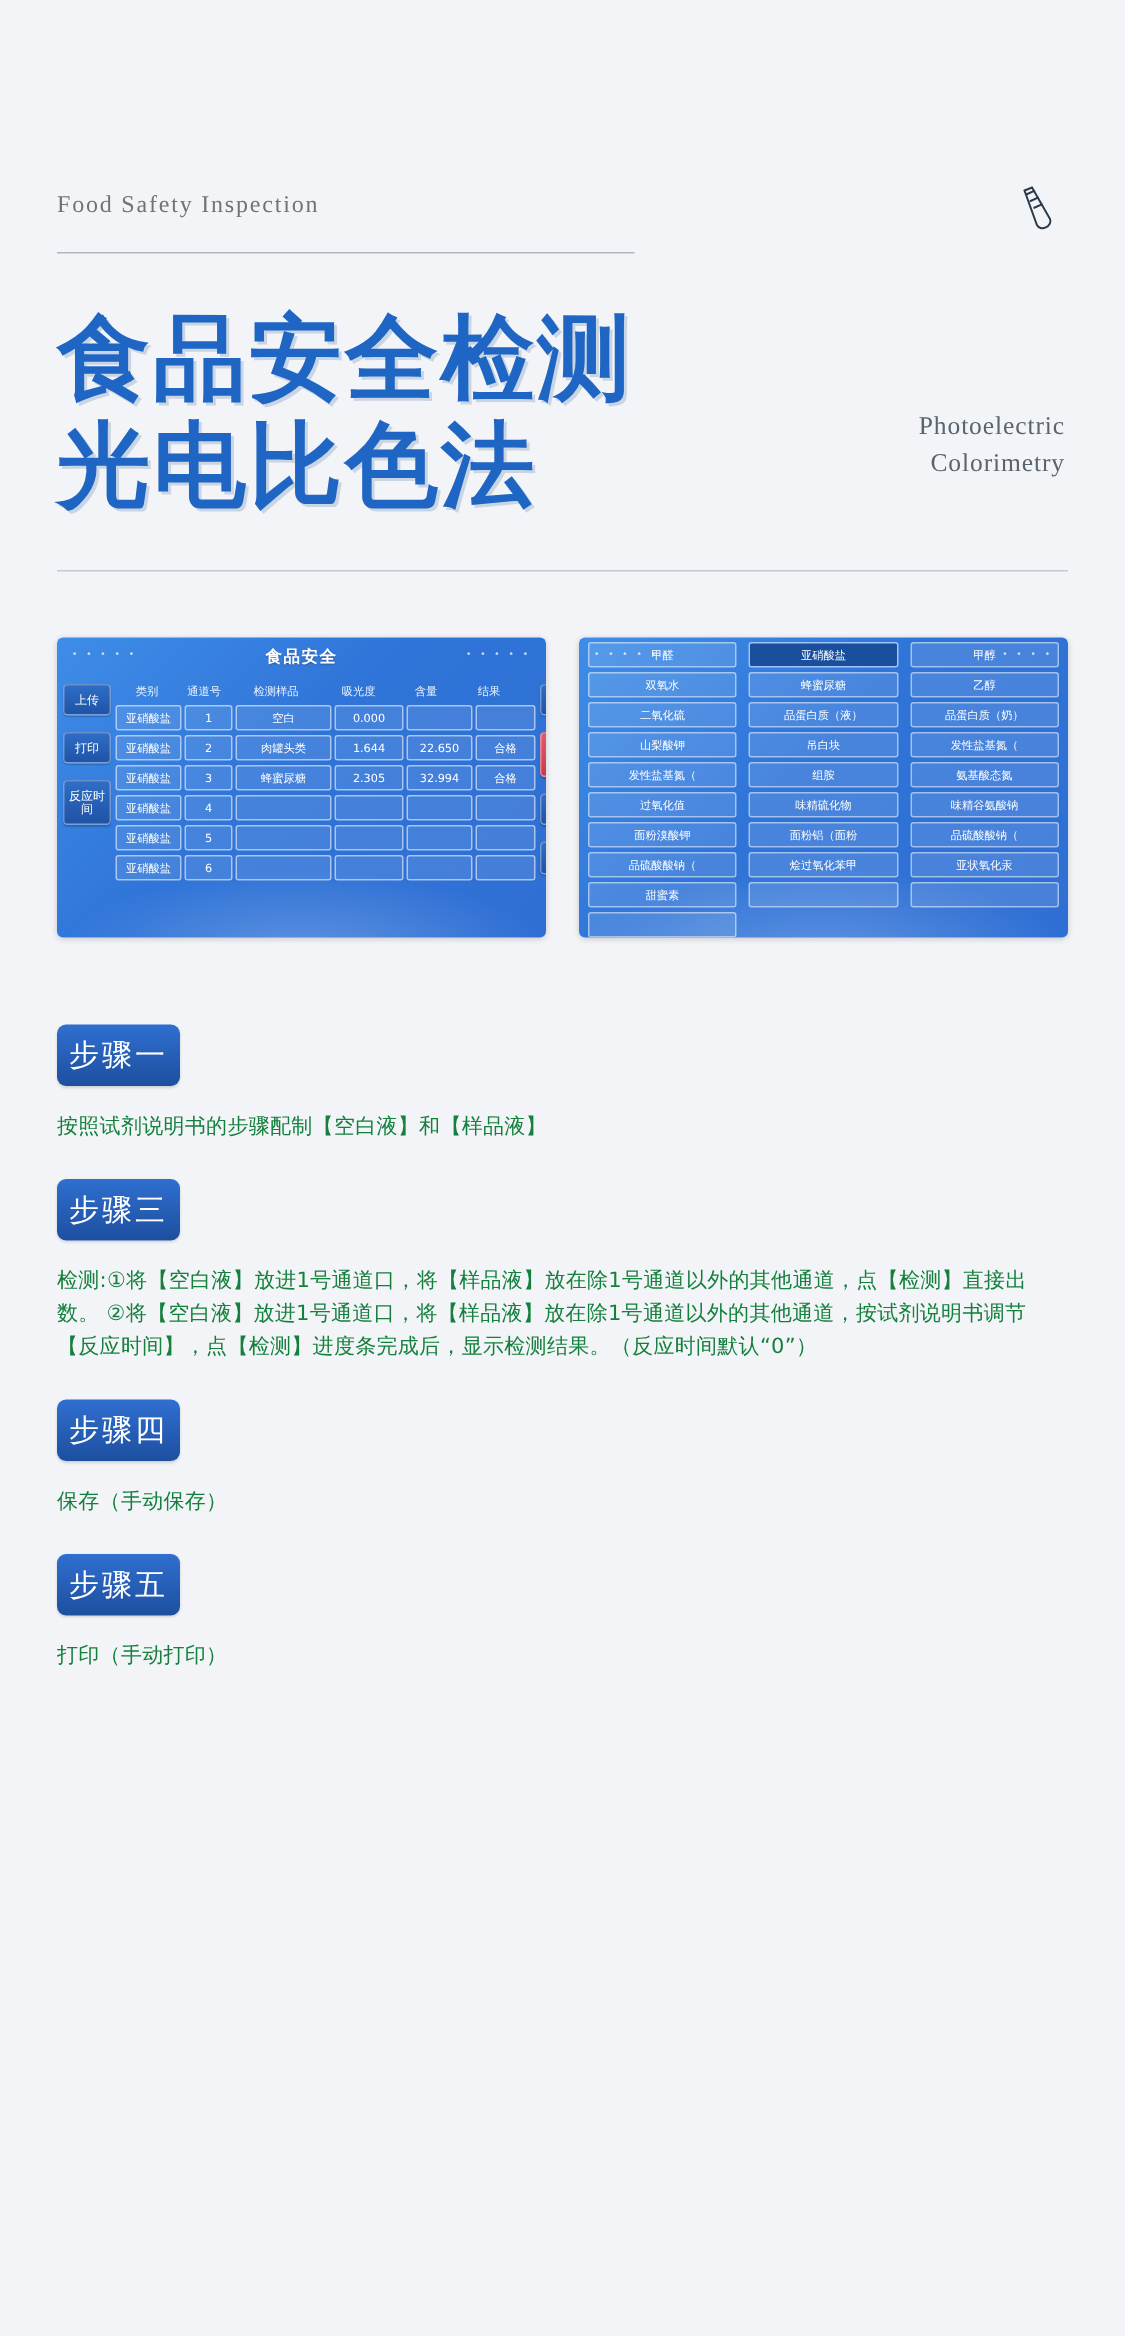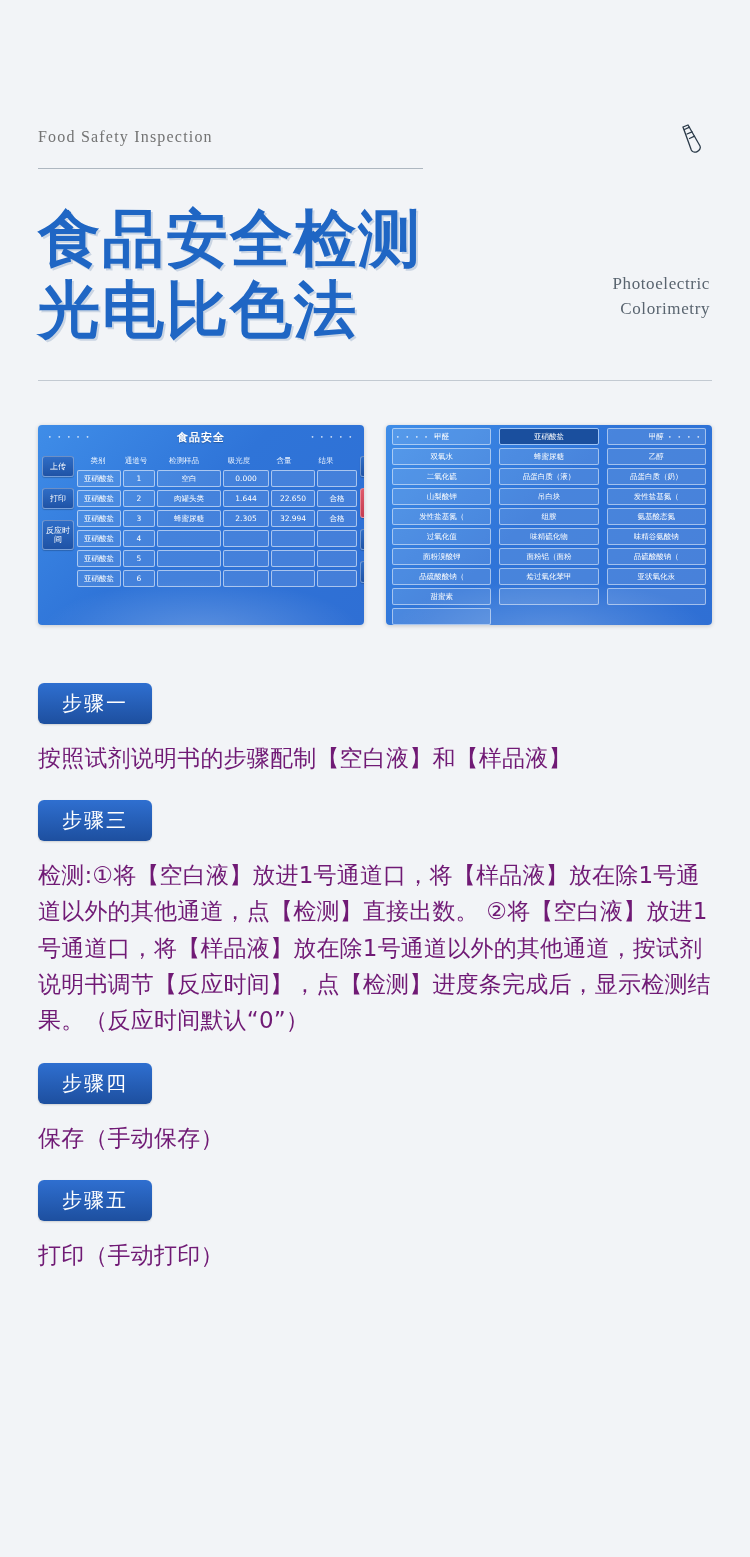--- a/index.html
+++ b/index.html
@@ -253,35 +253,35 @@
   }
 
   
   .steps {
     margin-top: 34px;
     padding-bottom: 60px;
   }
   .step-tag {
     display: inline-block;
     margin-top: 24px;
-    padding: 7px 24px;
+    padding: 7px 8px;
     border-radius: 6px;
     background: linear-gradient(180deg, #2f6fd0 0%, #1d4f9f 100%);
     color: #ffffff;
     font-family: "DejaVu Sans", sans-serif;
     font-size: 20px;
     letter-spacing: 2px;
     box-shadow: 0 1px 2px rgba(0,0,0,0.15);
   }
   .step-text {
     margin: 16px 0 0 0;
     font-family: "DejaVu Sans", sans-serif;
-    font-size: 23px;
+    font-size: 14px;
     line-height: 1.58;
-    color: #701a75;
+    color: #15803d;
     letter-spacing: 0.2px;
   }
 </style>
 </head>
 <body>
 
 <div class="page">
 
   <div class="header">
     <div class="eyebrow">Food Safety Inspection</div>

